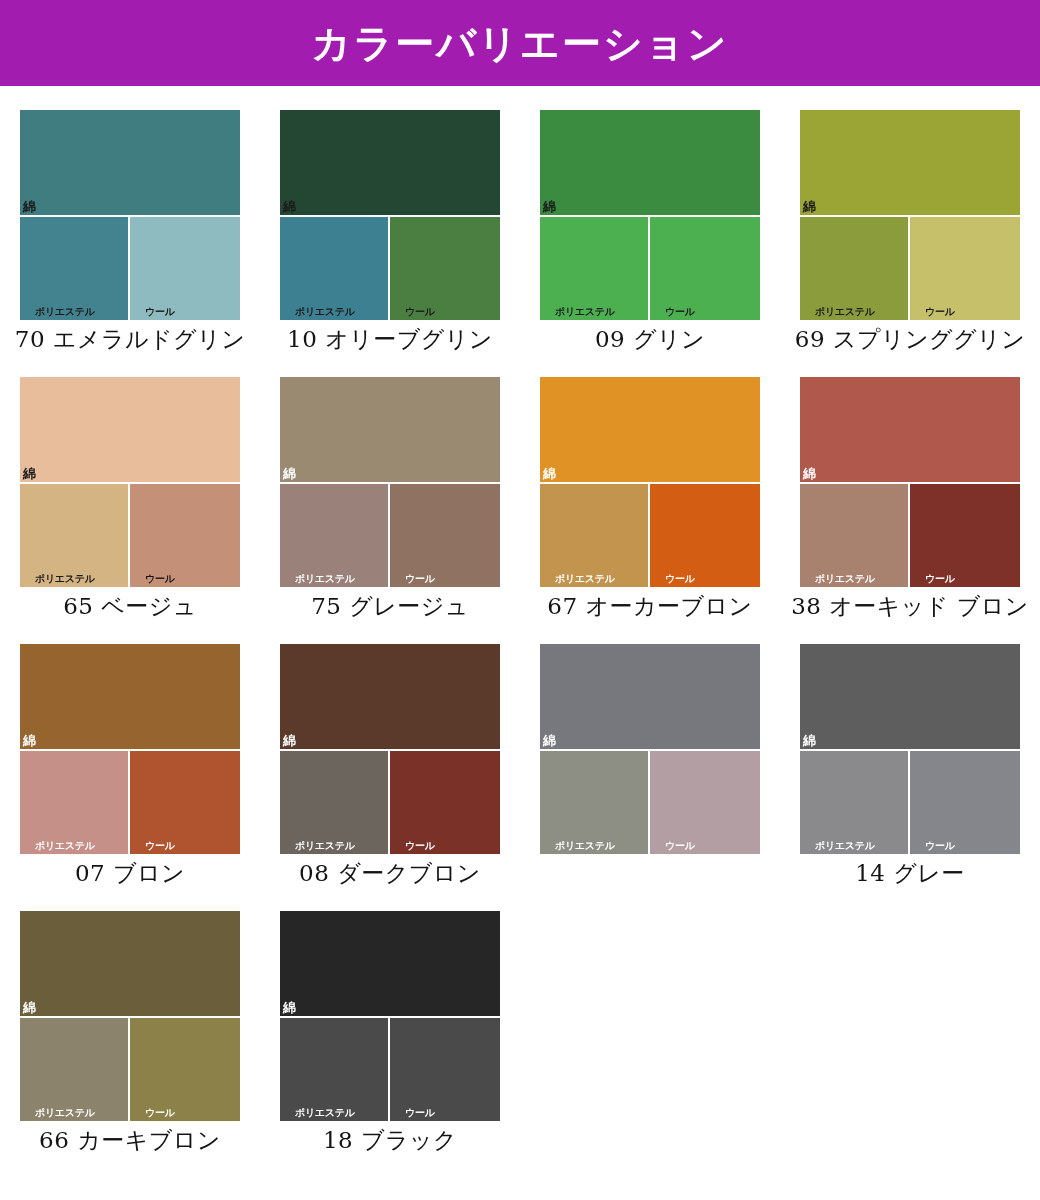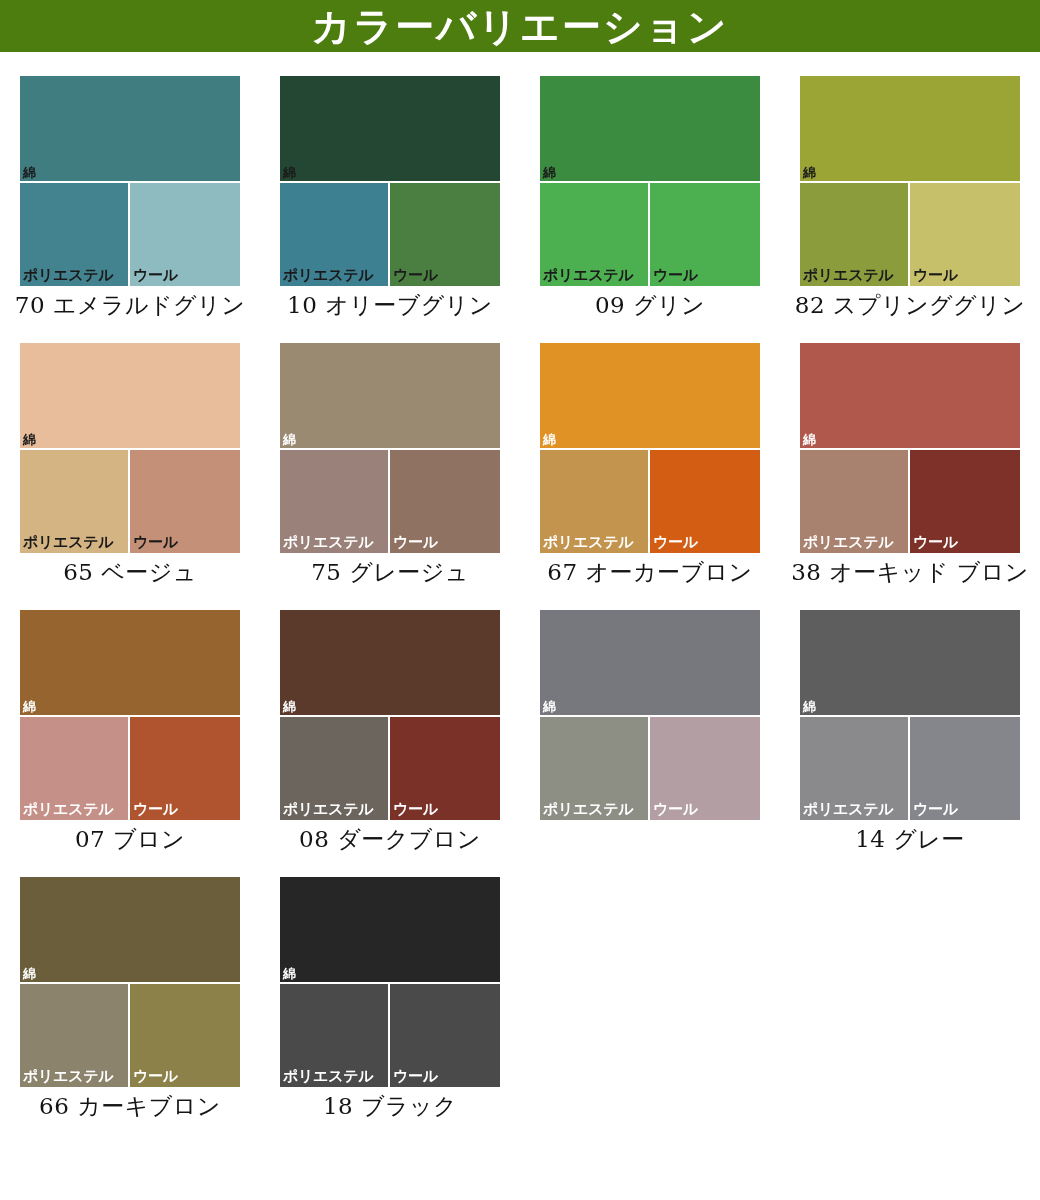--- a/index.html
+++ b/index.html
@@ -6,22 +6,22 @@
   html, body {
     width: 1040px;
     background: #ffffff;
     font-family: "Liberation Serif", "DejaVu Serif", serif;
   }
   body { width: 1040px; min-height: 1200px; position: relative; overflow: hidden; }
 
   
   .header-bar {
     width: 1040px;
-    height: 52px;
-    background: #4d7c0f;
+    height: 86px;
+    background: #a21caf;
     display: flex;
     align-items: center;
     justify-content: center;
     text-align: right;
   }
   .header-title {
     color: #ffffff;
     font-family: "DejaVu Sans", "Liberation Sans", sans-serif;
     font-size: 39px;
     font-weight: 700;
@@ -75,23 +75,24 @@
     position: absolute;
     left: 3px;
     bottom: 1px;
     font-family: "DejaVu Sans", "Liberation Sans", sans-serif;
     font-size: 13px;
     font-weight: 700;
     line-height: 1.1;
     white-space: nowrap;
   }
   .mat-label.small {
-    font-size: 15px;
+    font-size: 10px;
     bottom: 3px;
     letter-spacing: -0.3px;
+    margin-left: 12px;
   }
 
   
   .caption {
     margin-top: 5px;
     width: 250px;
     text-align: center;
     color: #141414;
     font-family: "DejaVu Serif", "Liberation Serif", serif;
     font-size: 23px;
@@ -163,21 +164,21 @@
         </div>
         <div class="swatch-bottom">
           <div class="swatch-poly" style="background: rgb(138, 156, 60);">
             <span class="mat-label small" style="color: rgb(26, 26, 26);">ポリエステル</span>
           </div>
           <div class="swatch-wool" style="background: rgb(198, 192, 106);">
             <span class="mat-label small" style="color: rgb(26, 26, 26);">ウール</span>
           </div>
         </div>
       </div>
-      <div class="caption">82 スプリンググリン</div>
+      <div class="caption">69 スプリンググリン</div>
     </div>
     <div class="cell">
       <div class="swatch">
         <div class="swatch-top" style="background: rgb(232, 189, 155);">
           <span class="mat-label" style="color: rgb(26, 26, 26);">綿</span>
         </div>
         <div class="swatch-bottom">
           <div class="swatch-poly" style="background: rgb(212, 180, 131);">
             <span class="mat-label small" style="color: rgb(26, 26, 26);">ポリエステル</span>
           </div>

